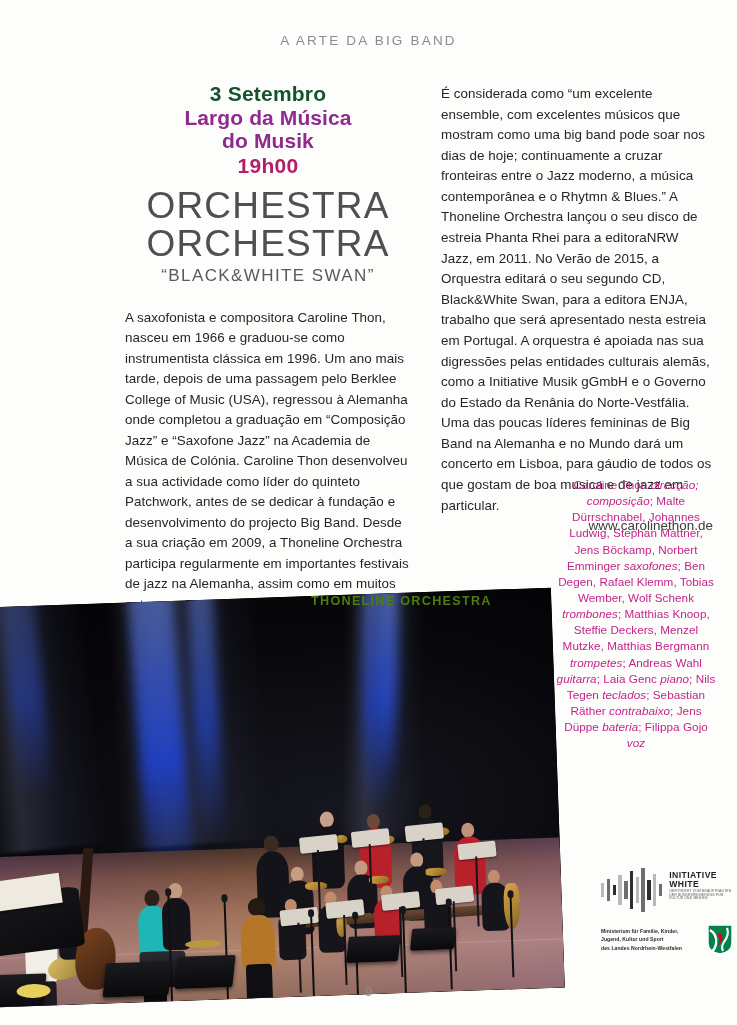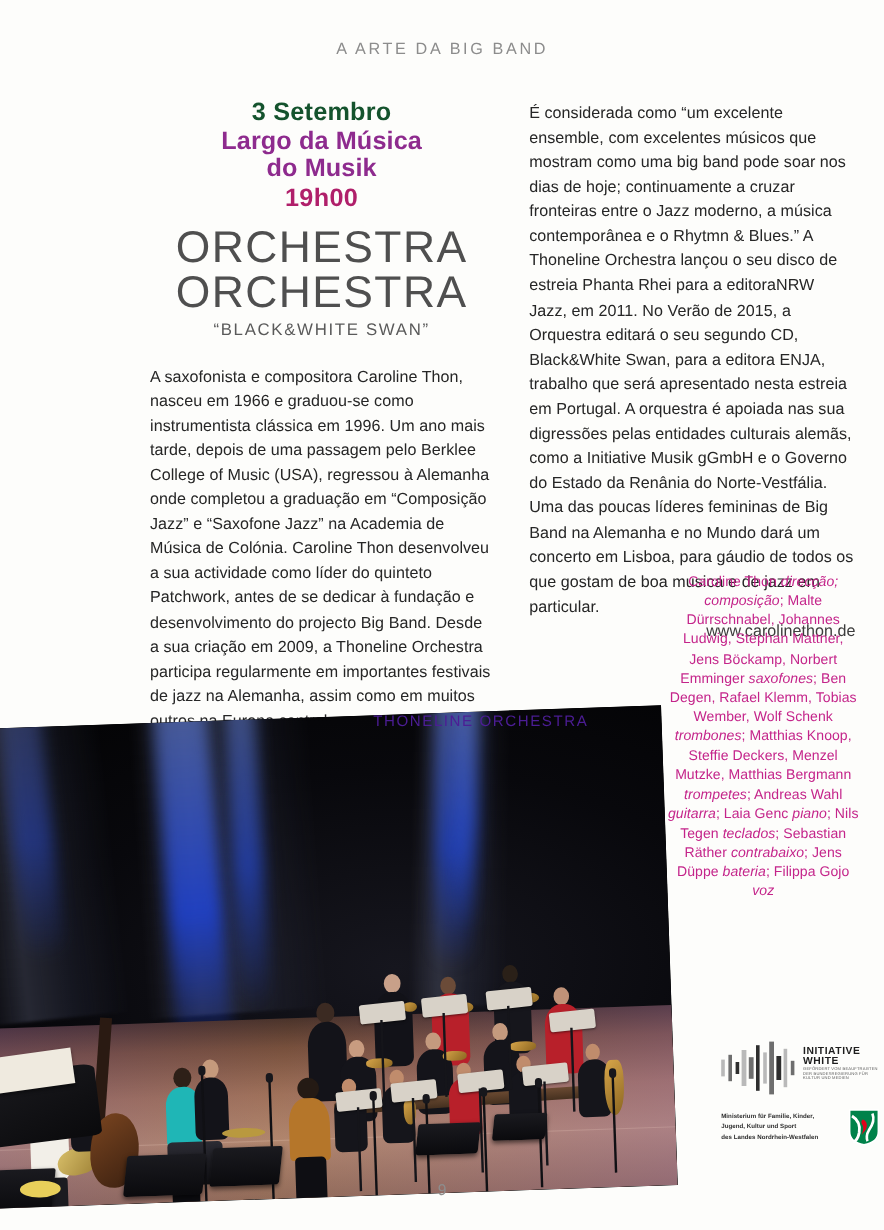--- a/index.html
+++ b/index.html
@@ -70,21 +70,21 @@
     font-size: 37px;
     line-height: 1.04;
     font-weight: 300;
     color: #4f4f4f;
     letter-spacing: 1.2px;
     text-align: center;
     font-family: "Liberation Sans", sans-serif;
   }
   .band-subtitle {
     margin-top: 2px;
-    font-size: 14px;
+    font-size: 17px;
     font-weight: 300;
     color: #5a5a5a;
     letter-spacing: 1.4px;
     text-align: center;
   }
   .body-copy {
     margin-top: 22px;
     font-size: 13.4px;
     line-height: 1.53;
     color: #262626;
@@ -268,22 +268,22 @@
     background: #efeadf;
     transform: rotate(-6deg);
     box-shadow: 0 2px 3px rgba(0,0,0,.4);
   }
 
   .photo-caption {
     position: absolute;
     left: 311px;
     top: 594px;
     font-size: 12.6px;
-    font-weight: normal;
-    color: #4c1d95;
+    font-weight: bold;
+    color: #4d7c0f;
     letter-spacing: 1.3px;
     z-index: 20;
   }
 
   
   .logo-block {
     position: absolute;
     left: 601px;
     top: 866px;
     width: 132px;

